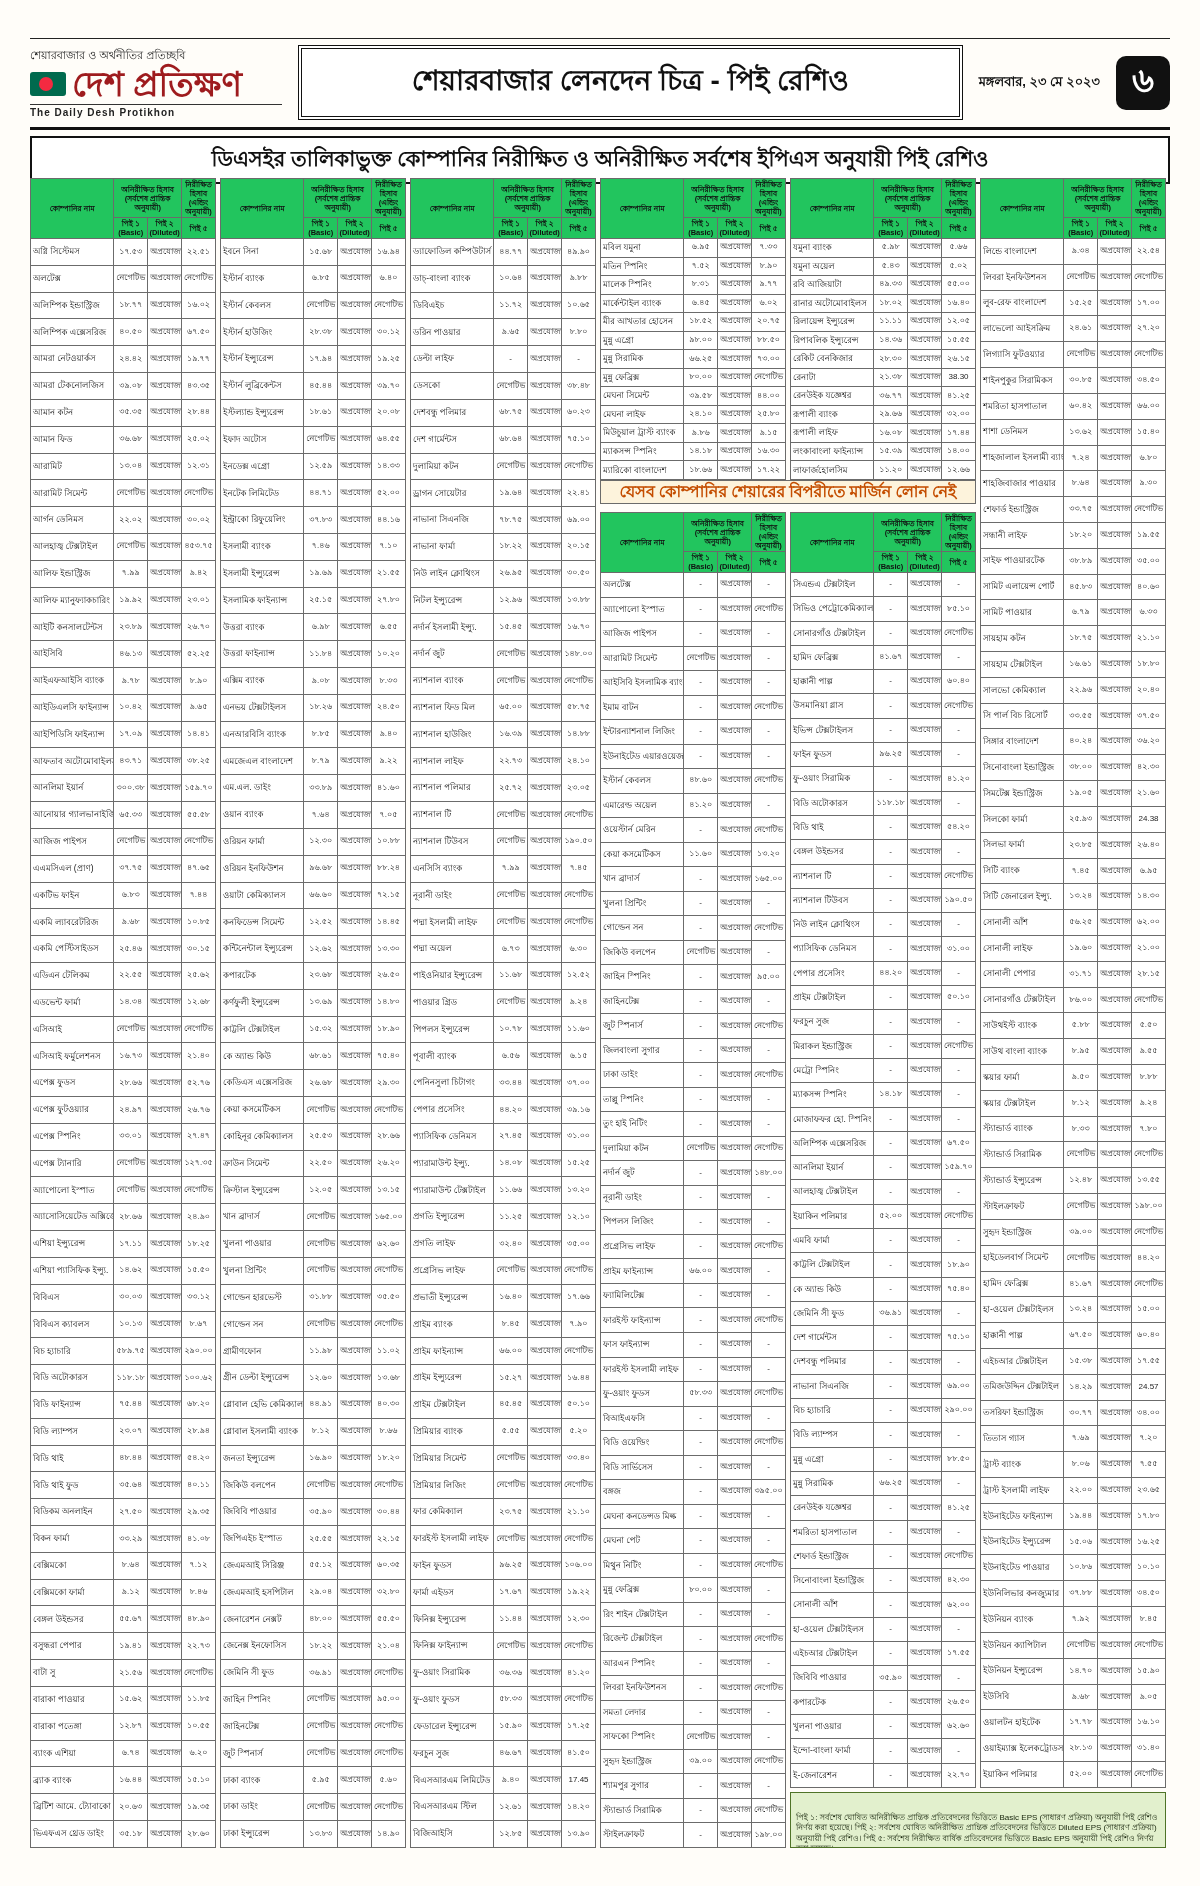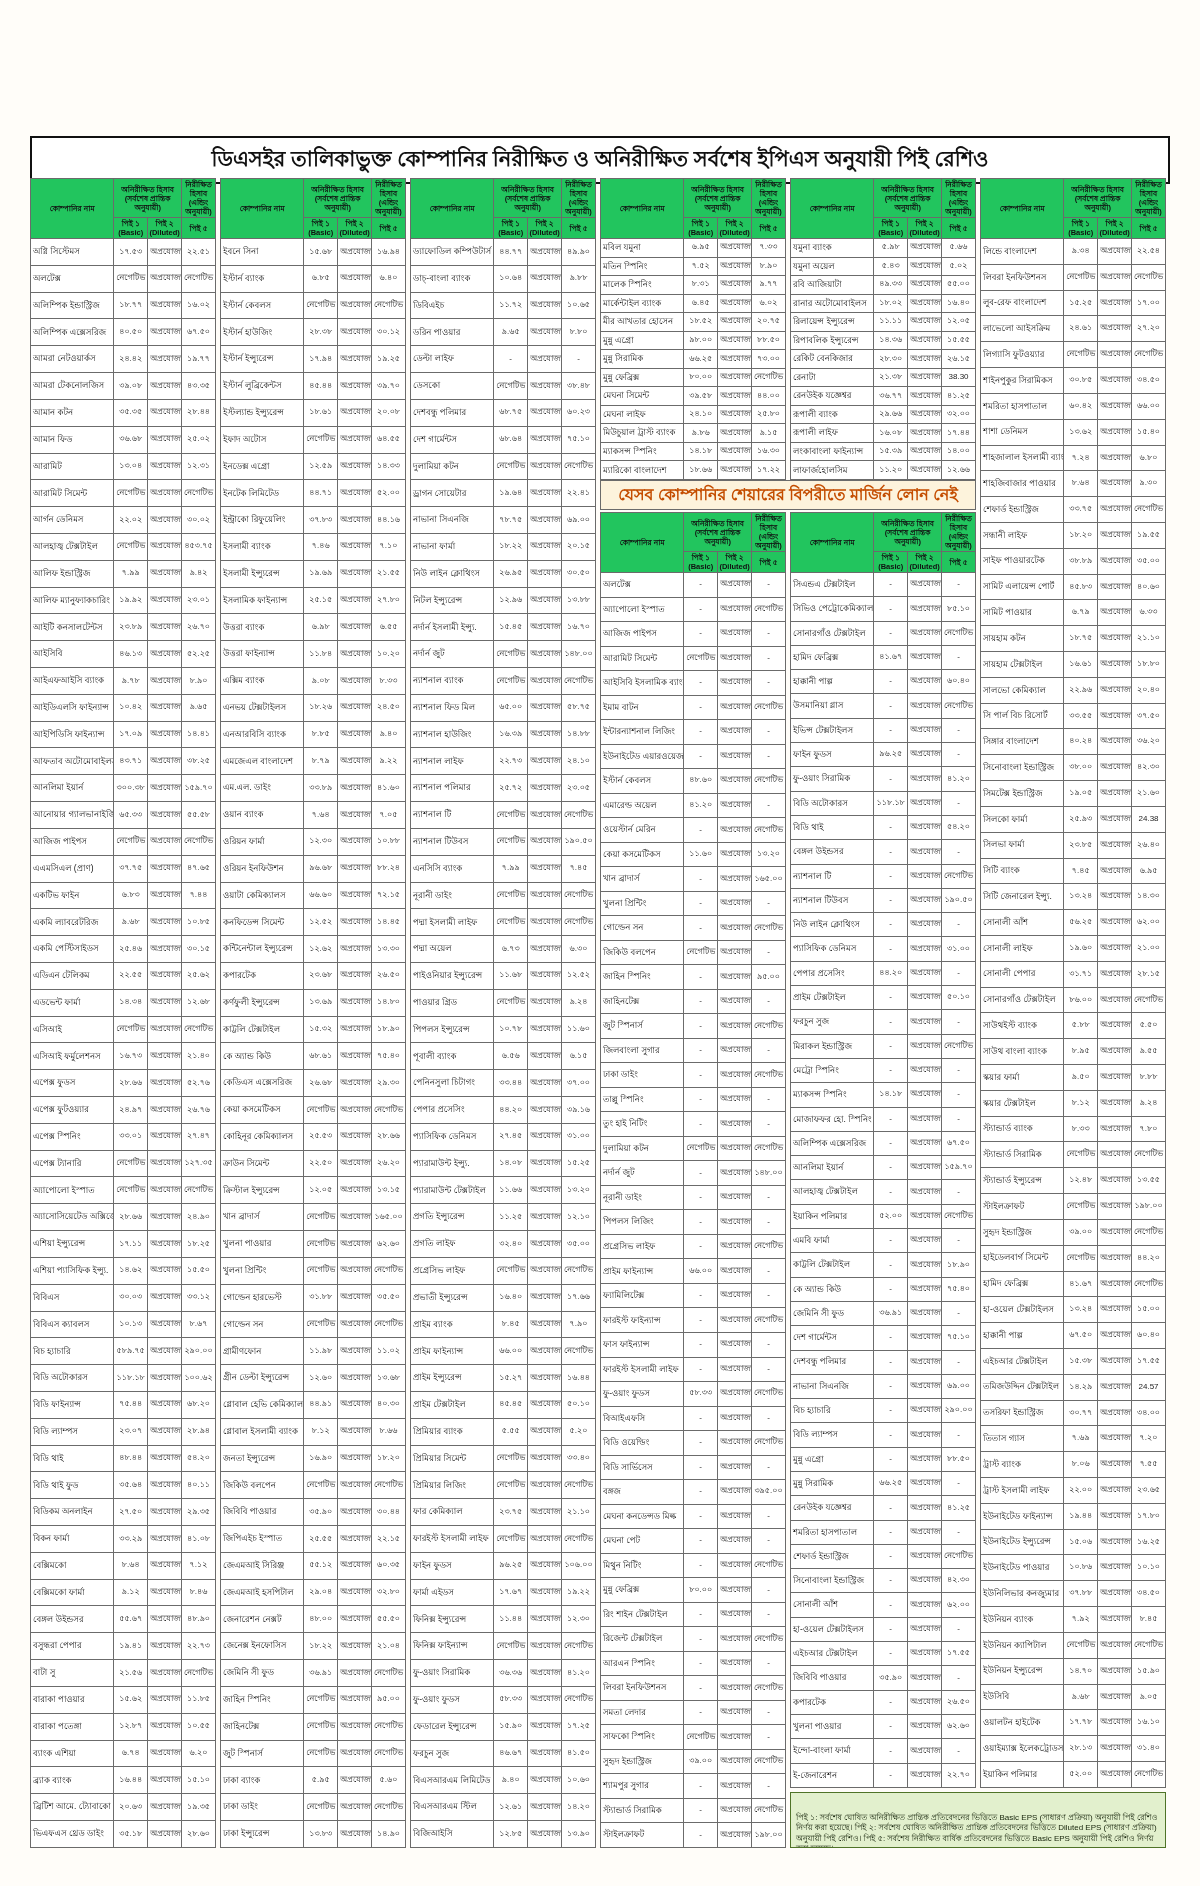--- a/index.html
+++ b/index.html
@@ -30,32 +30,45 @@
   .col{position:absolute;top:0;width:186px;background:#fff;}
   .full{bottom:0;}
   table.pe{width:100%;height:100%;border-collapse:collapse;table-layout:fixed;}
   .pe th,.pe td{border:1px solid #6b6b6b;vertical-align:middle;}
   .pe th{font-size:7.5px;line-height:1.2;font-weight:bold;text-align:center;padding:1px;background:#22c55e;}
   .pe td{font-size:8.5px;line-height:1.1;padding:0 2px;white-space:nowrap;overflow:hidden;}
   .pe td.name{text-align:left;}
   .pe td.num{text-align:center;font-size:8px;color:#222;}
   .w-name{width:45%;}.w-num{width:18.33%;}
   
-  .margin-title{position:absolute;left:570px;top:302px;width:376px;height:30px;
+  .margin-title{position:absolute;left:570px;top:302px;width:376px;height:24px;
                 display:flex;align-items:center;justify-content:center;
-                font-size:16px;font-weight:bold;color:#c44d00;background:#fdf3dc;border:1px solid #6b6b6b;}
+                font-size:16px;font-weight:bold;color:#c44d00;background:#fdf3dc;border:1px solid #6b6b6b;font-family:Liberation Serif, serif;}
   
   .footnote{position:absolute;left:760px;bottom:0;width:376px;height:56px;background:#e2f0cd;
             border:1px solid #4f7328;font-size:8px;line-height:1.3;padding:20px 5px;color:#15230a;overflow:hidden;}
 </style>
 </head>
 <body>
 
 <div class="page">
 
+  <header class="masthead">
+    <div class="logo-block">
+      <div class="tagline">শেয়ারবাজার ও অর্থনীতির প্রতিচ্ছবি</div>
+      <div class="logo-row">
+        <span class="flag"></span>
+        <span class="logo-title">দেশ প্রতিক্ষণ</span>
+      </div>
+      <div class="logo-sub">The Daily Desh Protikhon</div>
+    </div>
+    <div class="page-title-box">শেয়ারবাজার লেনদেন চিত্র - পিই রেশিও</div>
+    <div class="issue-date">মঙ্গলবার, ২৩ মে ২০২৩</div>
+    <div class="page-num">৬</div>
+  </header>
 
   <div class="section-title">ডিএসইর তালিকাভুক্ত কোম্পানির নিরীক্ষিত ও অনিরীক্ষিত সর্বশেষ ইপিএস অনুযায়ী পিই রেশিও</div>
 
   <div class="tables">
 
     <div class="col full" style="left:0">
       <table class="pe">
         <colgroup>
             <col class="w-name">
             <col class="w-num">
@@ -1184,21 +1197,21 @@
             <tr>
               <td class="name">ফরচুন সুজ</td>
               <td class="num">৪৬.৬৭</td>
               <td class="num">অপ্রযোজ্য</td>
               <td class="num">৪১.৫০</td>
             </tr>
             <tr>
               <td class="name">বিএসআরএম লিমিটেড</td>
               <td class="num">৯.৪০</td>
               <td class="num">অপ্রযোজ্য</td>
-              <td class="num">১০.৬০</td>
+              <td class="num">17.45</td>
             </tr>
             <tr>
               <td class="name">বিএসআরএম স্টিল</td>
               <td class="num">১২.৬১</td>
               <td class="num">অপ্রযোজ্য</td>
               <td class="num">১৪.২০</td>
             </tr>
             <tr>
               <td class="name">বিজিআইসি</td>
               <td class="num">১২.৮৫</td>

